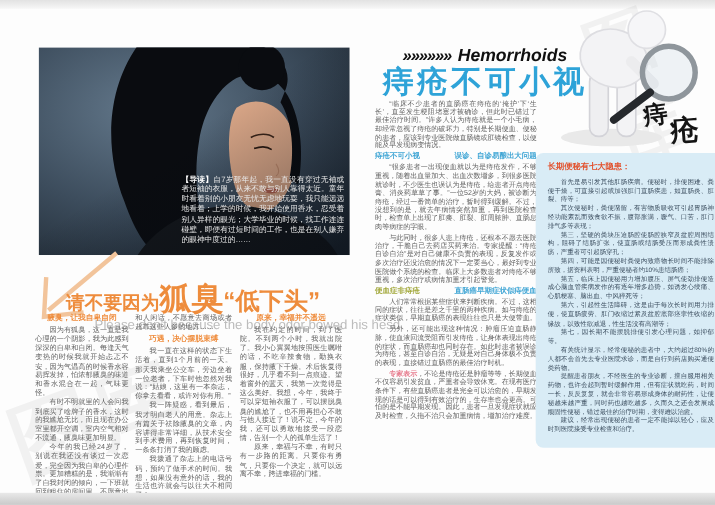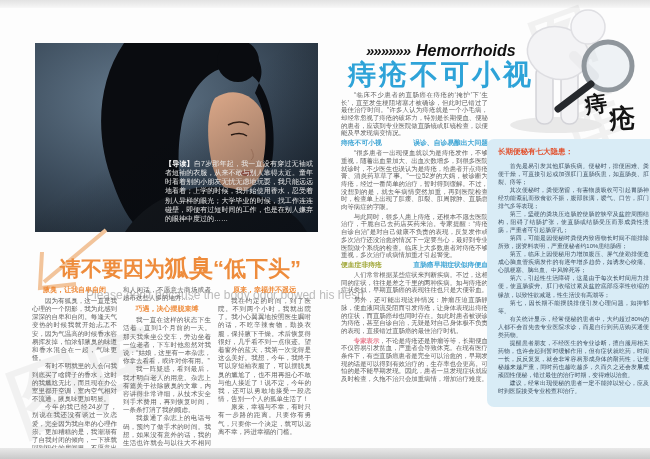--- a/index.html
+++ b/index.html
@@ -16,22 +16,22 @@
   .photo{position:absolute;left:35px;top:43px;width:283px;height:189px;overflow:hidden;}
   .photo svg{display:block;width:100%;height:100%;}
   .lead{position:absolute;right:5px;bottom:9px;width:148px;font-size:7px;line-height:1.31;
         color:#e9e9e9;text-align:justify;}
   .lead b{color:#ffffff;}
 
   .title-arrow{position:absolute;left:28px;top:226px;width:84px;height:70px;}
   .t1{position:absolute;left:92px;top:222px;font-size:29px;font-weight:bold;color:#ee8c3c;
       letter-spacing:5px;white-space:nowrap;}
   .t2{position:absolute;left:60px;top:252px;color:#ee8c3c;font-weight:bold;white-space:nowrap;}
-  .t2 .pre{font-size:21px;}
-  .t2 .em{font-size:24px;}
+  .t2 .pre{font-size:17px;}
+  .t2 .em{font-size:29px;}
   .t2 .post{font-size:22px;}
   .t-en{position:absolute;left:86px;top:288px;font-size:12px;font-weight:normal;color:#bcbcbc;
         white-space:nowrap;}
 
   .lcol{position:absolute;top:286px;font-size:6.5px;line-height:1.26;color:#616161;
         text-align:justify;}
   .lcol p{margin:0;text-indent:2em;}
   .lcol p.noindent{text-indent:0;}
   .lcol h4{margin:0 0 2px 0;font-size:7px;color:#ef8c3c;font-weight:bold;text-align:center;}
   .lcol h4.mid{margin-top:3px;}

